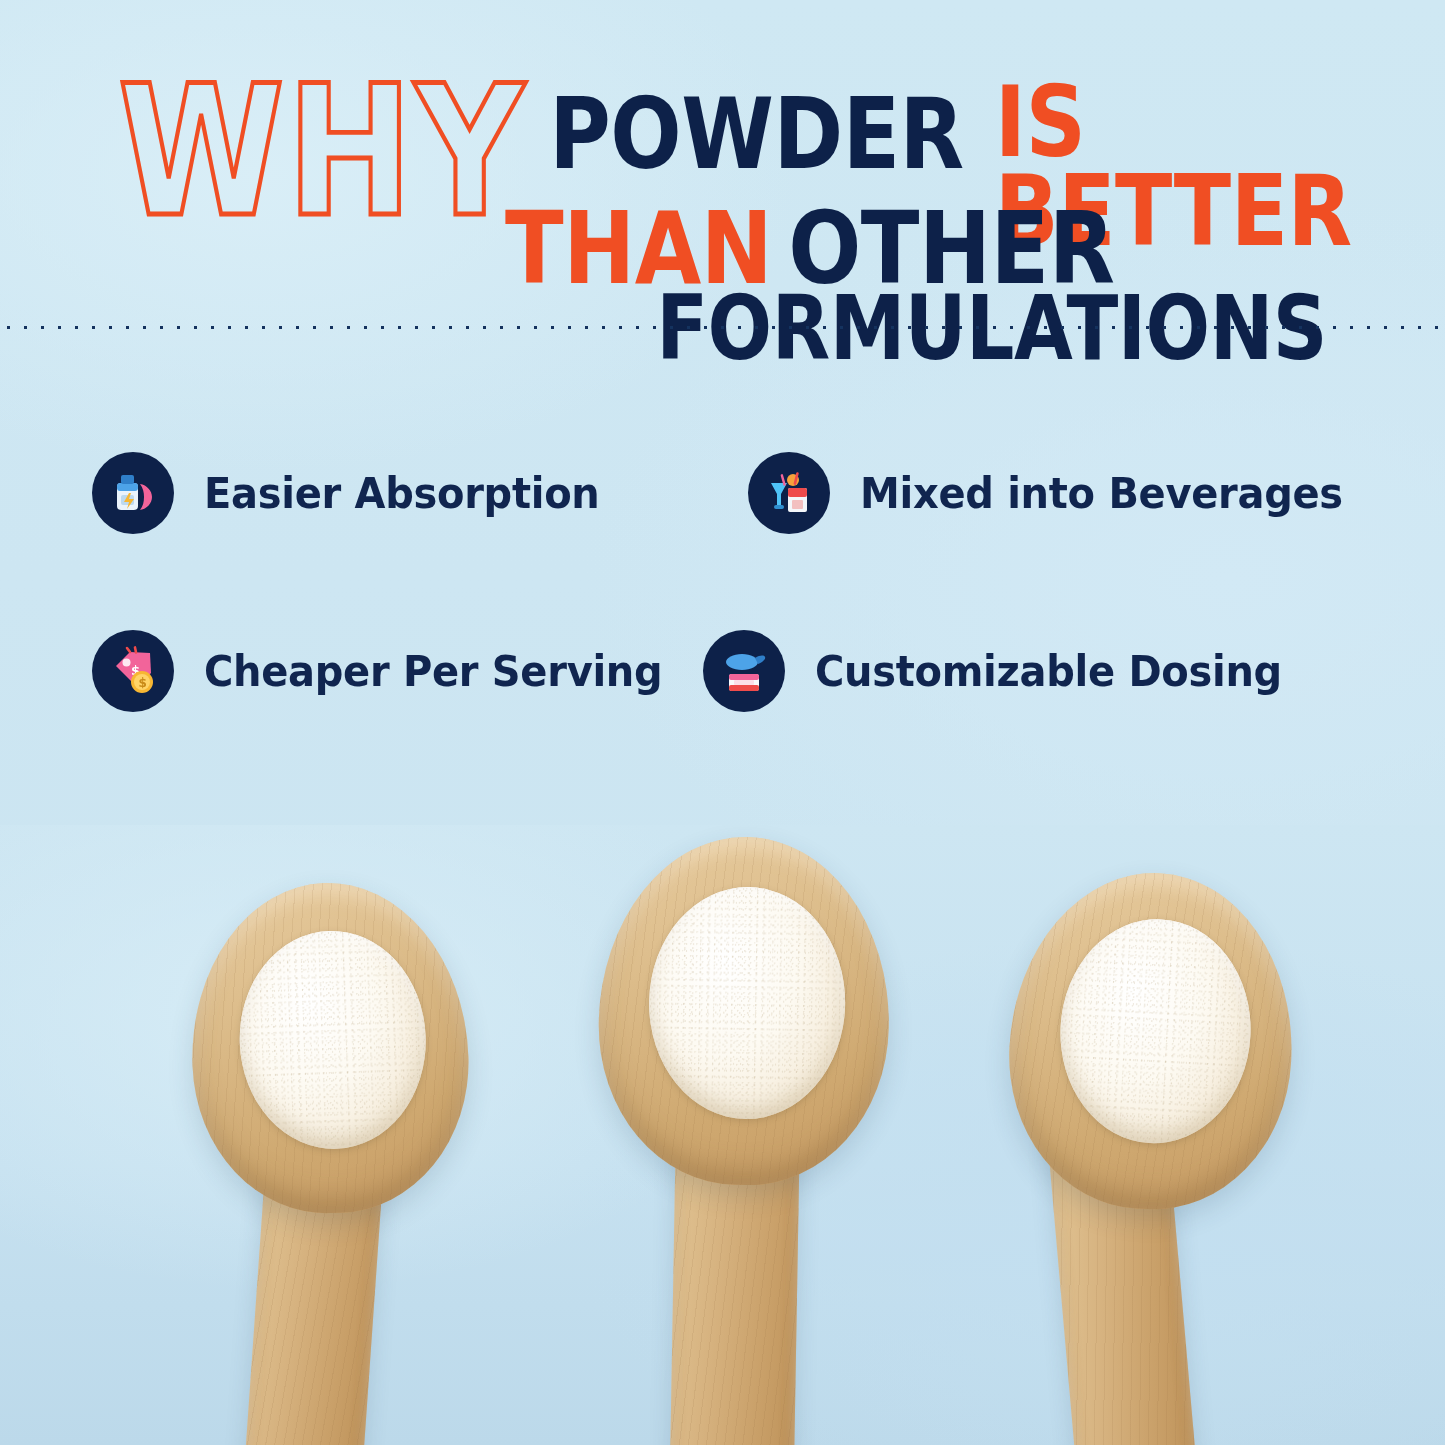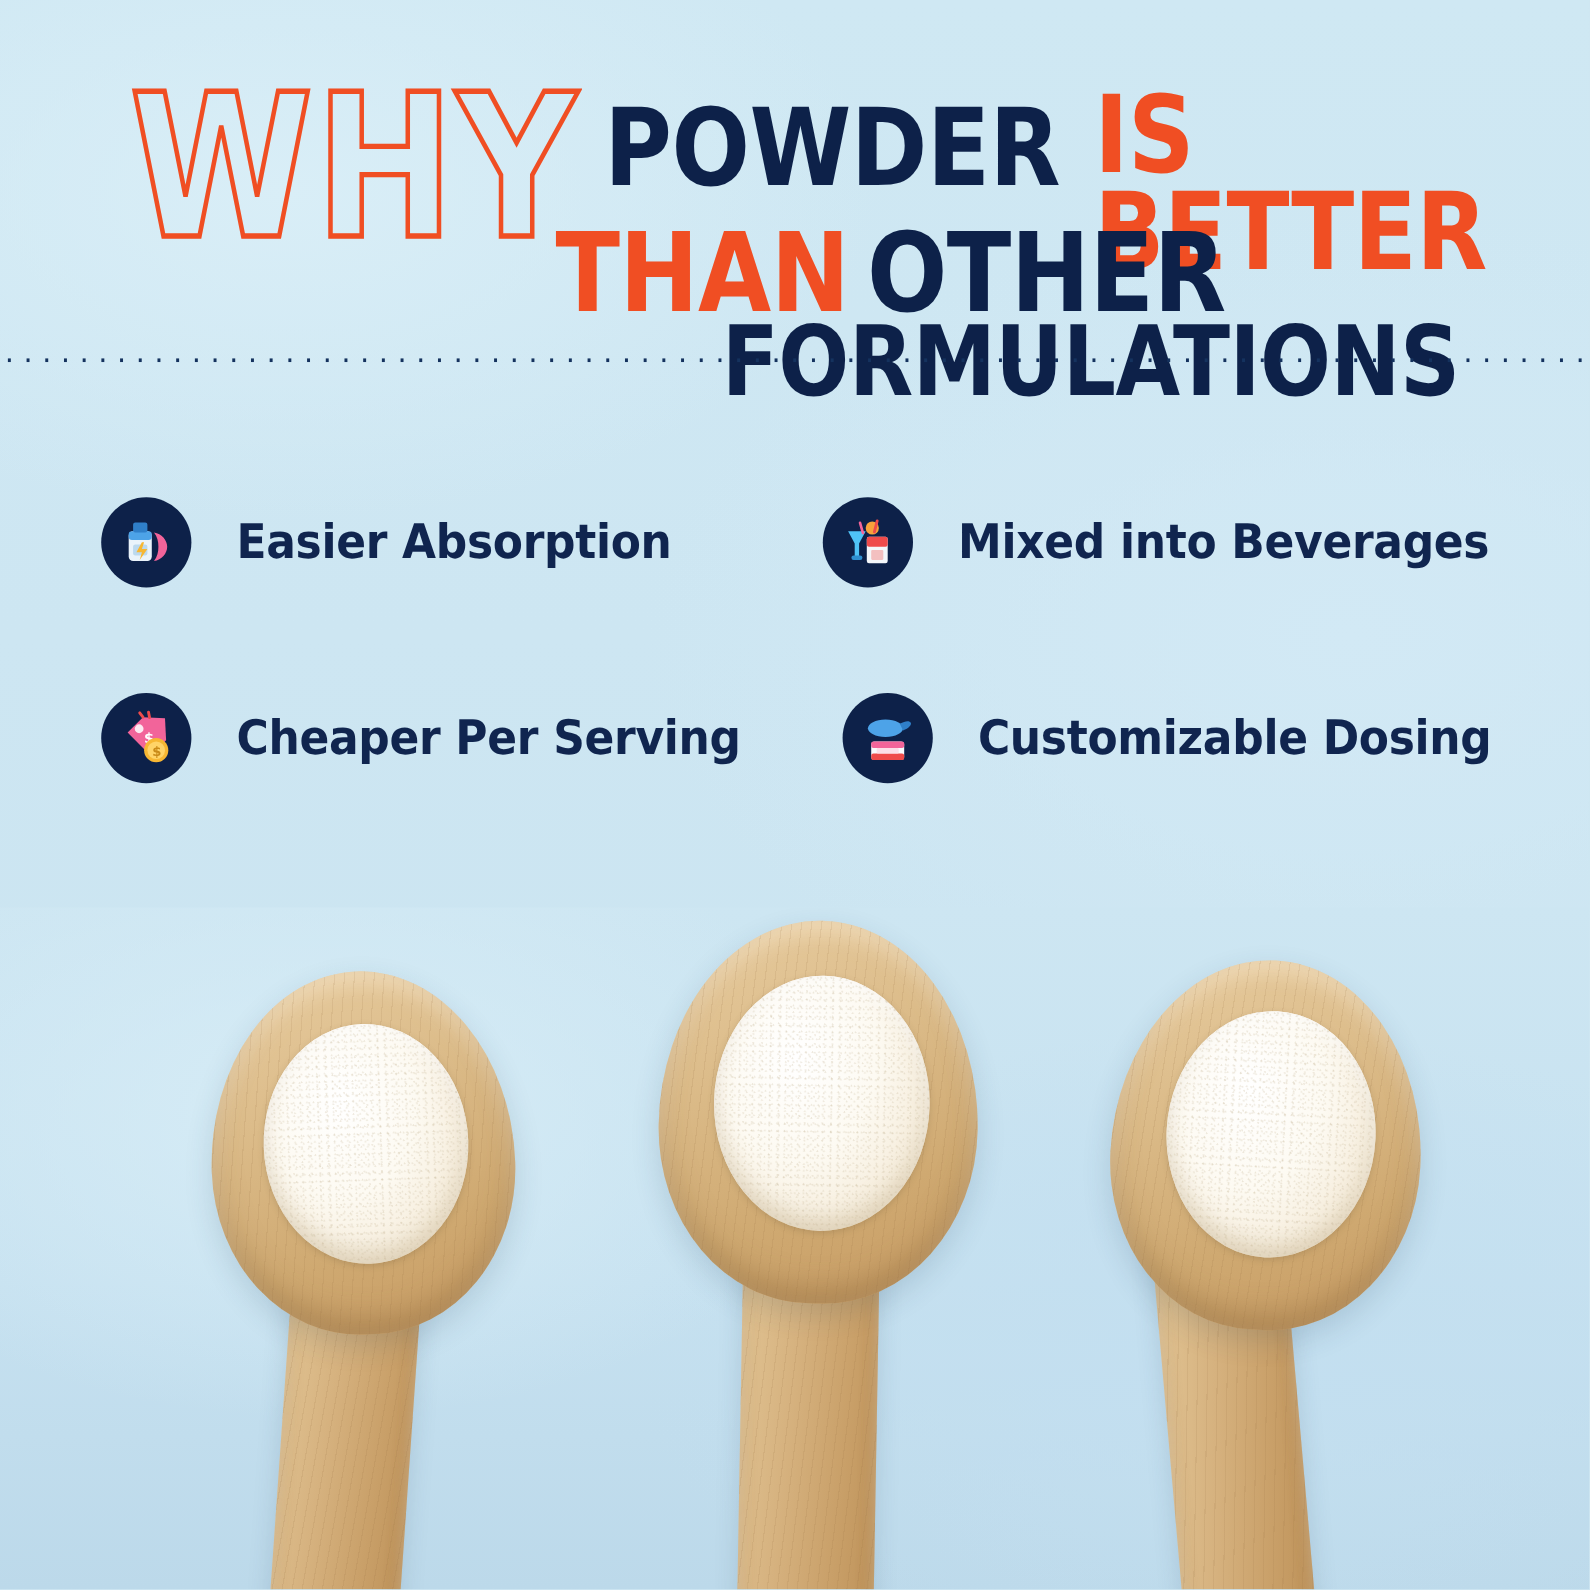--- a/index.html
+++ b/index.html
@@ -65,25 +65,25 @@
     position:absolute;left:0;right:0;top:325px;height:5px;
     background-image:radial-gradient(circle, #14325e 1.6px, rgba(0,0,0,0) 1.8px);
     background-size:17px 5px;background-repeat:repeat-x;
     background-position:left center;
   }
 
   
   .benefits{
     position:absolute;left:0;right:0;top:430px;height:340px;
   }
-  .bitem{position:absolute;display:flex;align-items:center;gap:41px;}
+  .bitem{position:absolute;display:flex;align-items:center;gap:30px;}
   .b0{left:92px;  top:22px;}
   .b1{left:748px; top:22px;}
   .b2{left:92px;  top:200px;}
-  .b3{left:766px; top:200px;}
+  .b3{left:703px; top:200px;}
 
   .badge{
     width:82px;height:82px;border-radius:50%;
     background:#0d2149;flex:0 0 auto;position:relative;
     display:flex;align-items:center;justify-content:center;
     overflow:hidden;
   }
   .badge svg{display:block;}
   .blabel{
     font-family:"DejaVu Sans", sans-serif;

